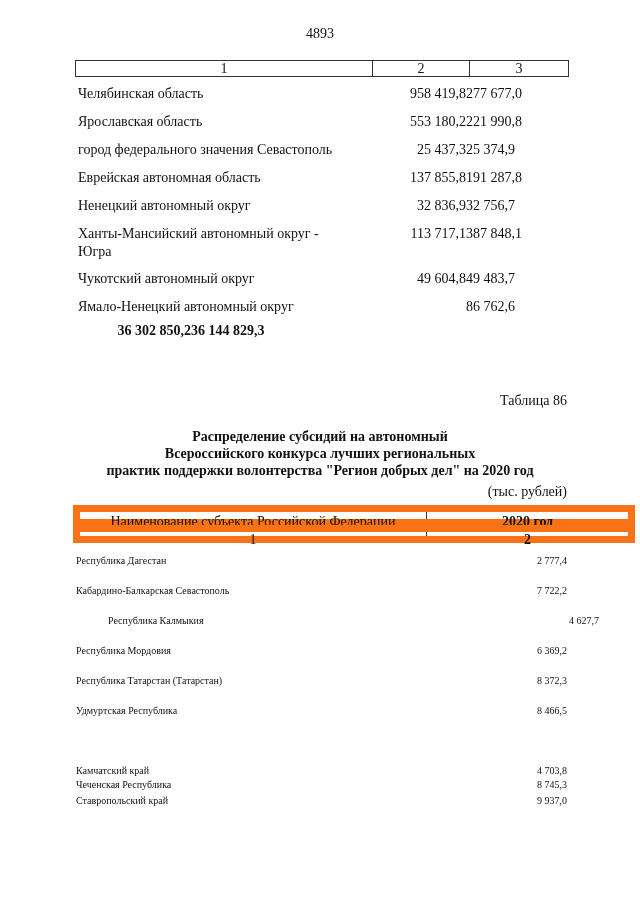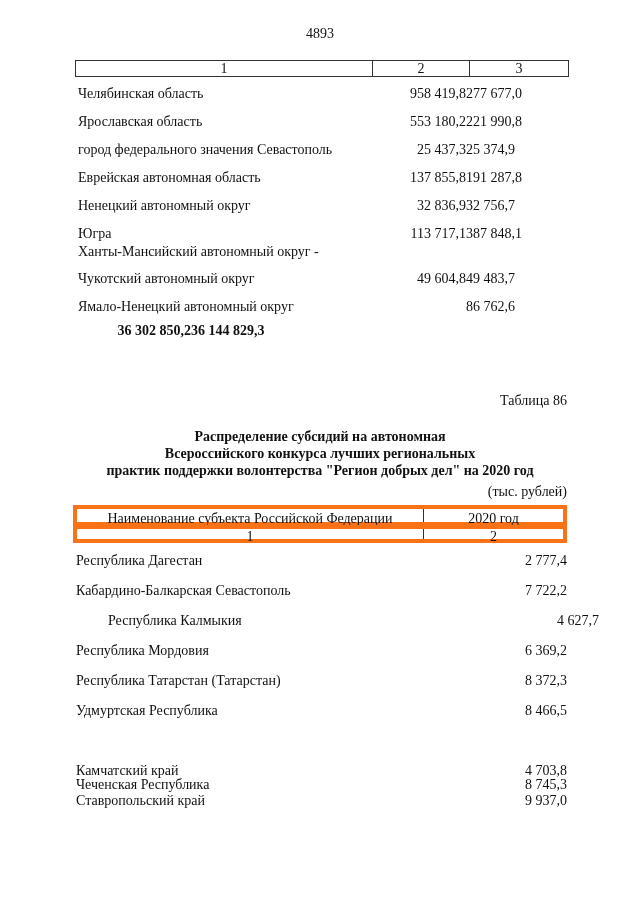--- a/index.html
+++ b/index.html
@@ -78,43 +78,43 @@
     }
     .units {
       position: absolute;
       top: 484px;
       right: 73px;
       font-size: 14px;
     }
     .t2-head {
       position: absolute;
       left: 73px;
-      width: 494px;
-      display: flex;
-      border: 4px solid #f97316;
+      width: 562px;
+      display: flex;
+      border: 7px solid #f97316;
       box-sizing: border-box;
     }
     .t2-head .c {
       text-align: center;
       font-size: 14px;
       box-sizing: border-box;
     }
     .t2-head .c1 { width: 347px; border-right: 1px solid #333; }
-    .t2-head .c2 { flex: 1; }
+    .t2-head .c2 { flex: 1; font-weight: bold; }
     .t2-head.h1 { top: 505px; height: 21px; }
     .t2-head.h1 .c { line-height: 19px; }
     .t2-head.h2 { top: 525px; height: 18px; }
     .t2-head.h2 .c { line-height: 16px; }
 
     .t2-row {
       position: absolute;
       left: 73px;
       width: 494px;
       display: flex;
-      font-size: 14px;
+      font-size: 10px;
       line-height: 18px;
     }
     .t2-row .name { flex: 1; padding-left: 3px; }
     .t2-row .val { width: 120px; text-align: right; }
   </style>
 </head>
 <body>
 
 <div class="page-number">4893</div>
 
@@ -144,22 +144,22 @@
   <div class="v2">137 855,8</div>
   <div class="v3">191 287,8</div>
 </div>
 <div class="t1-row" style="top:197px;">
   <div class="name">Ненецкий автономный округ</div>
   <div class="v2">32 836,9</div>
   <div class="v3">32 756,7</div>
 </div>
 <div class="t1-row" style="top:225px;">
   <div class="name">
+    <div>Ханты-Мансийский автономный округ -</div>
     <div>Югра</div>
-    <div>Ханты-Мансийский автономный округ -</div>
   </div>
   <div class="v2">113 717,1</div>
   <div class="v3">387 848,1</div>
 </div>
 <div class="t1-row" style="top:270px;">
   <div class="name">Чукотский автономный округ</div>
   <div class="v2">49 604,8</div>
   <div class="v3">49 483,7</div>
 </div>
 <div class="t1-row" style="top:298px;">
@@ -168,21 +168,21 @@
   <div class="v3">86 762,6</div>
 </div>
 <div class="t1-row total" style="top:322px;">
   <div class="v2">36 302 850,2</div>
   <div class="v3">36 144 829,3</div>
 </div>
 
 <div class="table-caption">Таблица 86</div>
 
 <div class="table-title">
-  <div>Распределение субсидий на автономная</div>
+  <div>Распределение субсидий на автономный</div>
   <div>Всероссийского конкурса лучших региональных</div>
   <div>практик поддержки волонтерства "Регион добрых дел" на 2020 год</div>
 </div>
 
 <div class="units">(тыс. рублей)</div>
 
 <div class="t2-head h1">
   <div class="c c1">Наименование субъекта Российской Федерации</div>
   <div class="c c2">2020 год</div>
 </div>

